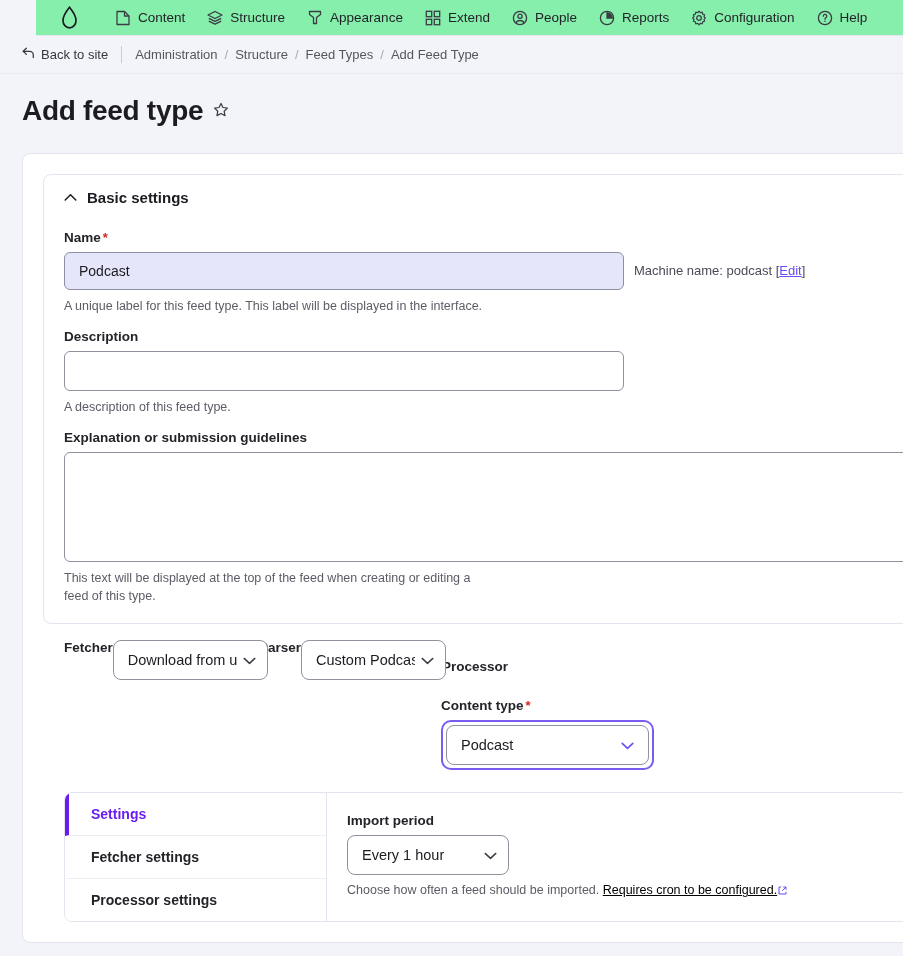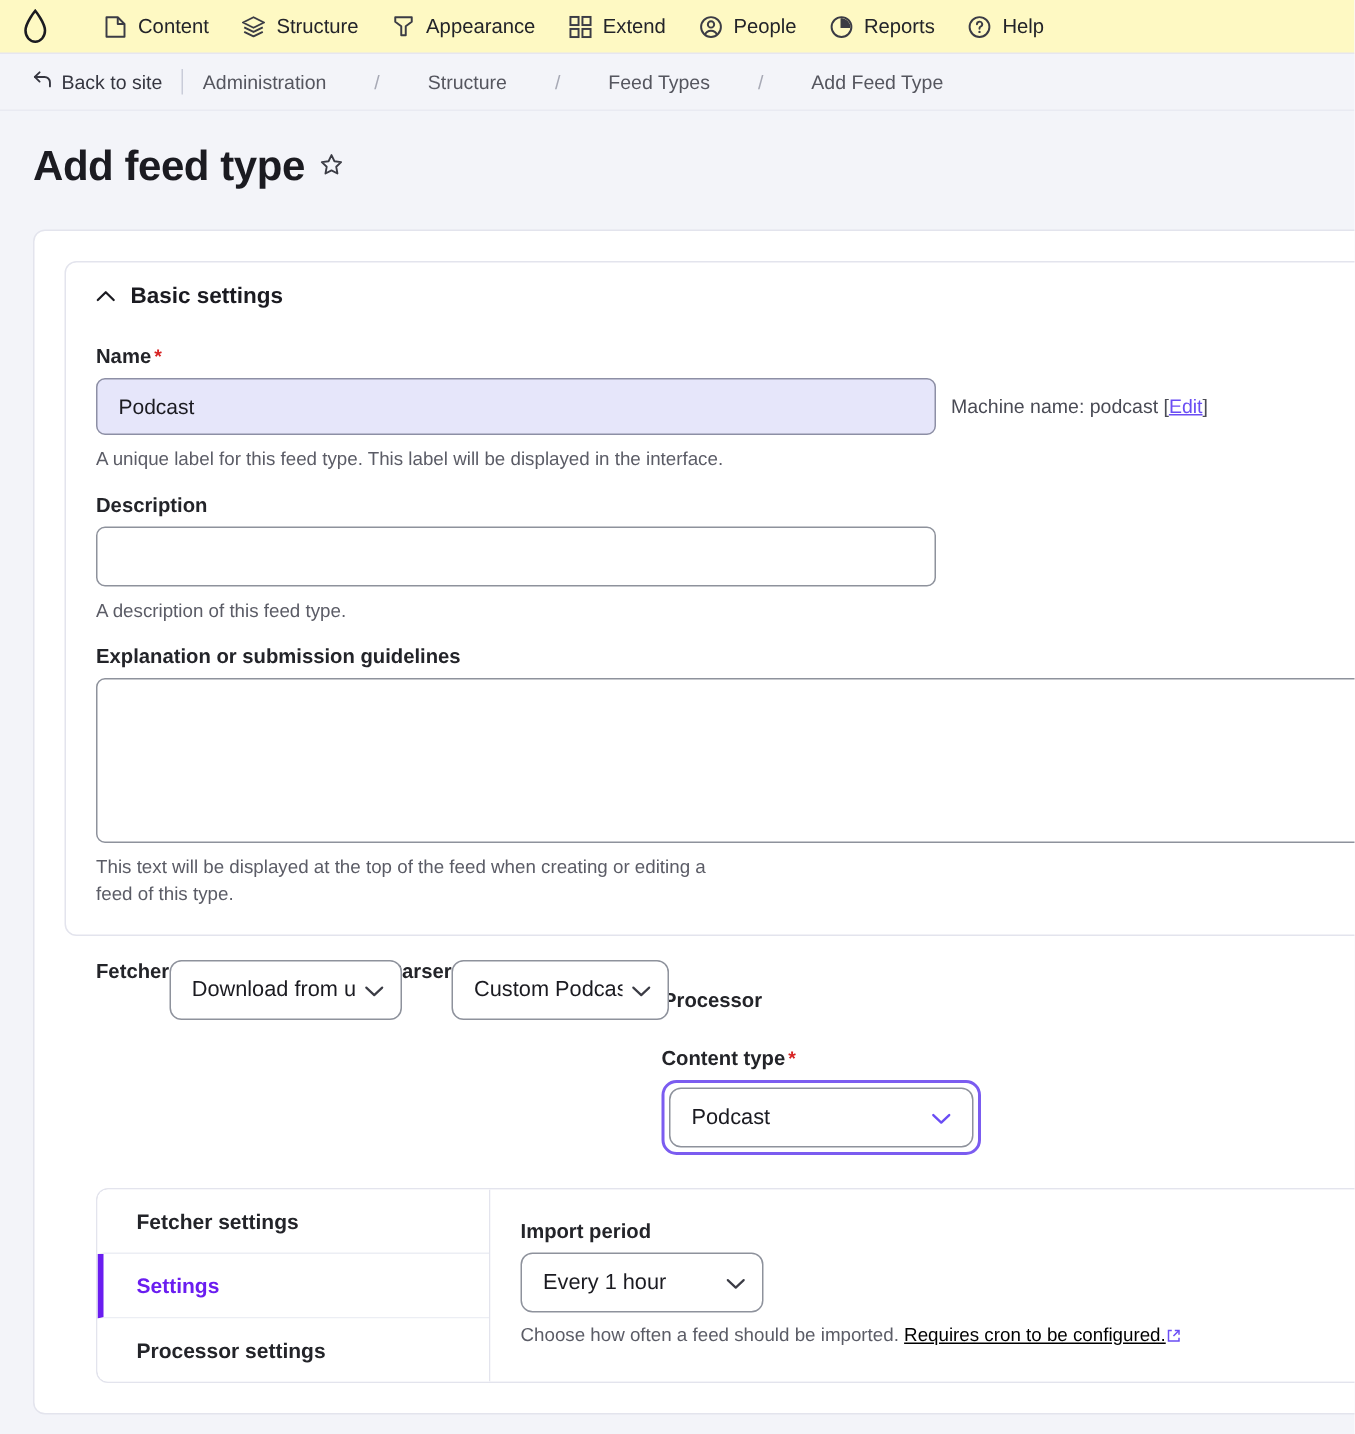--- a/index.html
+++ b/index.html
@@ -13,27 +13,28 @@
     font-family: "Liberation Sans", sans-serif;
     background: #f3f4f9;
     color: #232429;
     font-size: 14px;
     -webkit-font-smoothing: antialiased;
   }
 
   
   .toolbar {
     height: 36px;
-    background: #fef9c3;
+    background: #86efac;
     display: flex;
     align-items: center;
-    padding: 0 0 0 8px;
+    padding: 0 0 0 18px;
     border-bottom: 1px solid #e6e6ef;
     position: relative;
     z-index: 5;
+    margin-left: 36px;
   }
   .drupal-logo {
     width: 30px; height: 30px;
     display: flex; align-items: center; justify-content: center;
     margin-right: 20px;
     flex: none;
   }
   .tb-item {
     display: flex;
     align-items: center;
@@ -68,21 +69,21 @@
     display: flex; align-items: center; gap: 6px;
     color: #353640;
     cursor: pointer;
     padding-right: 13px;
   }
   .bc-sep-vert {
     width: 1px; height: 17px;
     background: #c9ccd9;
     margin-right: 13px;
   }
-  .crumbs { display: flex; align-items: center; color: #55565f; gap: 25px; }
+  .crumbs { display: flex; align-items: center; color: #55565f; }
   .crumbs .crumb { cursor: pointer; }
   .crumbs .sep { margin: 0 7px; color: #a7a9b5; }
 
   
   .title-zone {
     padding: 22px 22px 26px 22px;
     background: #f3f4f9;
     display: flex;
     align-items: center;
     gap: 10px;
@@ -359,20 +360,29 @@
     <span class="ico">
       <svg width="16" height="16" viewBox="0 0 16 16" fill="none">
         <circle cx="8" cy="8" r="6.6" stroke="#3b3c45" stroke-width="1.3"></circle>
         <path d="M8 2.2V8h5.8" stroke="#3b3c45" stroke-width="1.3"></path>
         <path d="M8 2.2A5.8 5.8 0 0 1 13.8 8H8z" fill="#3b3c45"></path>
       </svg>
     </span>
     <span>Reports</span>
   </div>
 
+  <div class="tb-item">
+    <span class="ico">
+      <svg width="16" height="16" viewBox="0 0 16 16" fill="none">
+        <circle cx="8" cy="8" r="2.3" stroke="#3b3c45" stroke-width="1.3"></circle>
+        <path d="M8 1.2l1.3 1.5 1.9-.6.5 2 1.9.6-.6 1.9 1.3 1.4-1.3 1.4.6 1.9-1.9.6-.5 2-1.9-.6L8 14.8l-1.3-1.5-1.9.6-.5-2-1.9-.6.6-1.9L1.7 8l1.3-1.4-.6-1.9 1.9-.6.5-2 1.9.6z" stroke="#3b3c45" stroke-width="1.2" stroke-linejoin="round"></path>
+      </svg>
+    </span>
+    <span>Configuration</span>
+  </div>
 
   <div class="tb-item">
     <span class="ico">
       <svg width="16" height="16" viewBox="0 0 16 16" fill="none">
         <circle cx="8" cy="8" r="6.6" stroke="#3b3c45" stroke-width="1.3"></circle>
         <path d="M6.3 6.2a1.75 1.75 0 1 1 2.4 1.6c-.5.25-.7.6-.7 1.05v.35" stroke="#3b3c45" stroke-width="1.3" stroke-linecap="round"></path>
         <circle cx="8" cy="11.3" r="0.78" fill="#3b3c45"></circle>
       </svg>
     </span>
     <span>Help</span>
@@ -490,25 +500,25 @@
           <svg width="13" height="8" viewBox="0 0 13 8" fill="none">
             <path d="M1.2 1.4 6.5 6.4 11.8 1.4" stroke="#6a4df4" stroke-width="1.6" stroke-linecap="round" stroke-linejoin="round"></path>
           </svg>
         </span>
       </div>
     </div>
   </div>
 
   <div class="vtabs">
     <div class="vtabs-menu">
+      <div class="vtab active">
+        <span>Settings</span>
+      </div>
       <div class="vtab">
         <span>Fetcher settings</span>
-      </div>
-      <div class="vtab active">
-        <span>Settings</span>
       </div>
       <div class="vtab">
         <span>Processor settings</span>
       </div>
     </div>
 
     <div class="vtabs-pane">
       <div class="form-item" style="margin-top:0;">
         <label class="fld-label">Import period</label>
         <div class="select-wrap">

